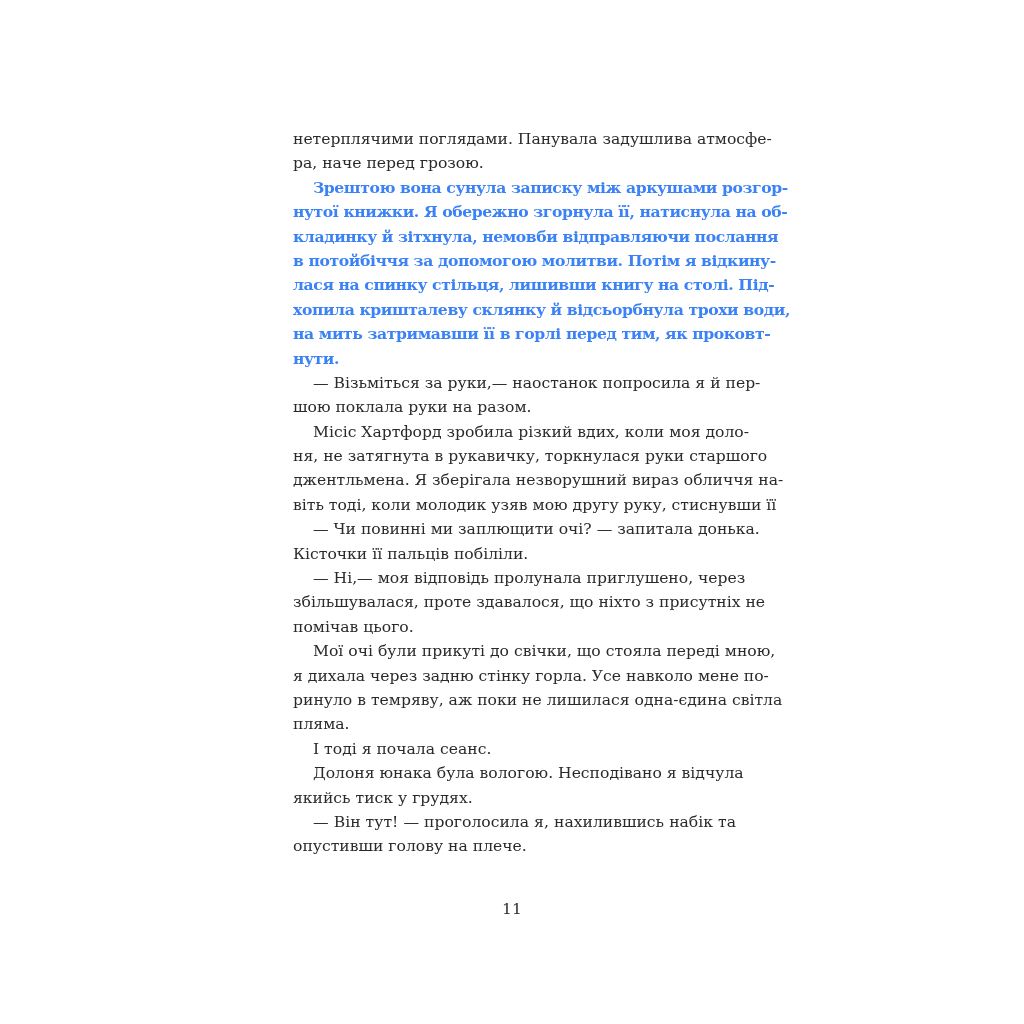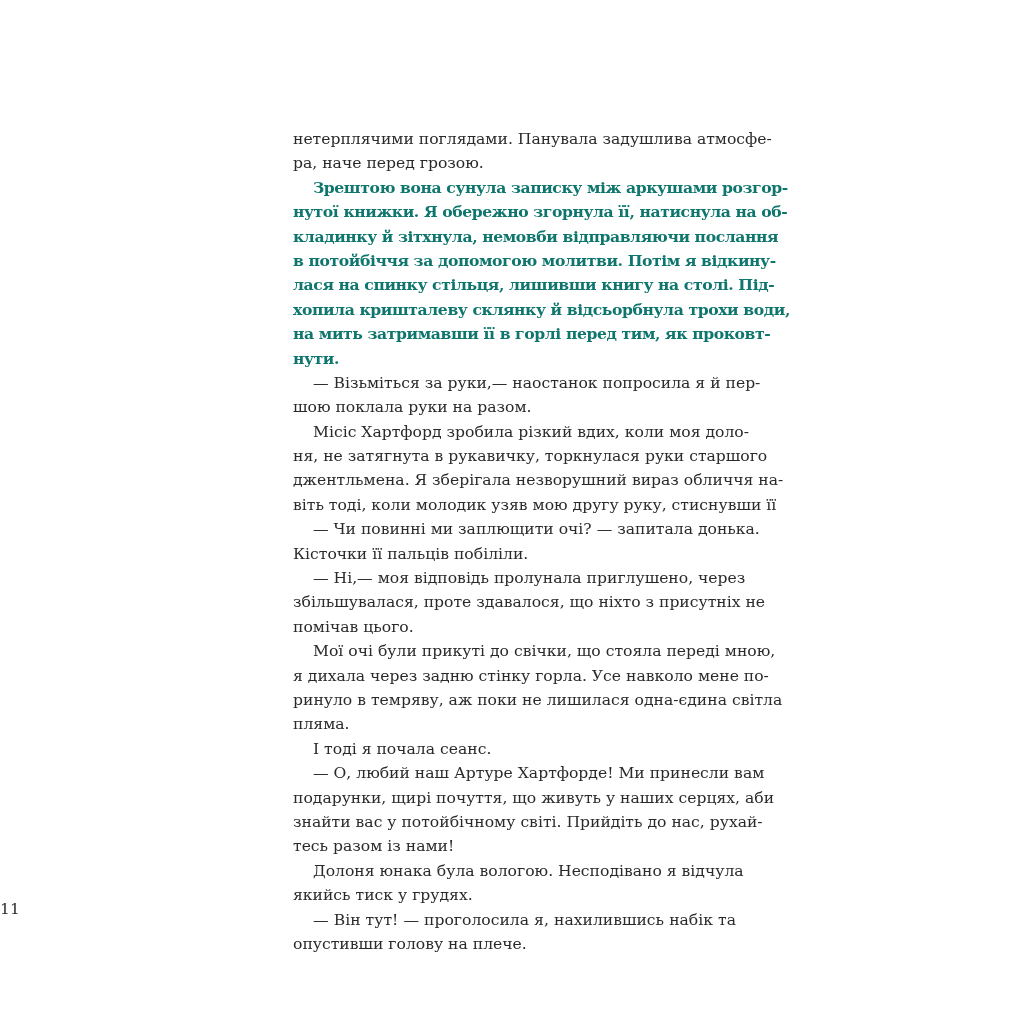--- a/index.html
+++ b/index.html
@@ -18,25 +18,26 @@
   .line {
     display: block;
     white-space: nowrap;
     text-align: justify;
     text-align-last: justify;
     height: 24.4px;
     overflow: visible;
   }
   .line.last { text-align-last: left; }
   .line.indent { padding-left: 20px; }
-  .bold .line { color: #0f766e; font-weight: bold; letter-spacing: -0.4px; }
+  .bold .line { color: #3b82f6; font-weight: bold; letter-spacing: -0.4px; }
   .page-number {
     position: absolute;
     left: 0; right: 4px;
     top: 900px;
+    text-align: center;
     font-family: "DejaVu Serif", "Liberation Serif", serif;
     font-size: 15.6px;
     color: #2a2a2a;
     width: 1024px;
   }
 </style>
 </head>
 <body>
 
 <div class="page" id="page-body">
@@ -76,26 +77,20 @@
     <div class="paragraph">
       <span class="line indent">Мої очі були прикуті до свічки, що стояла переді мною,</span>
       <span class="line">я дихала через задню стінку горла. Усе навколо мене по-</span>
       <span class="line">ринуло в темряву, аж поки не лишилася одна-єдина світла</span>
       <span class="line last">пляма.</span>
     </div>
     <div class="paragraph">
       <span class="line indent last">І тоді я почала сеанс.</span>
     </div>
     <div class="paragraph">
-      <span class="line indent">— О, любий наш Артуре Хартфорде! Ми принесли вам</span>
-      <span class="line">подарунки, щирі почуття, що живуть у наших серцях, аби</span>
-      <span class="line">знайти вас у потойбічному світі. Прийдіть до нас, рухай-</span>
-      <span class="line last">тесь разом із нами!</span>
-    </div>
-    <div class="paragraph">
       <span class="line indent">Долоня юнака була вологою. Несподівано я відчула</span>
       <span class="line last">якийсь тиск у грудях.</span>
     </div>
     <div class="paragraph">
       <span class="line indent">— Він тут! — проголосила я, нахилившись набік та</span>
       <span class="line last">опустивши голову на плече.</span>
     </div>
   </div>
 <div class="page-number">11</div>
 

